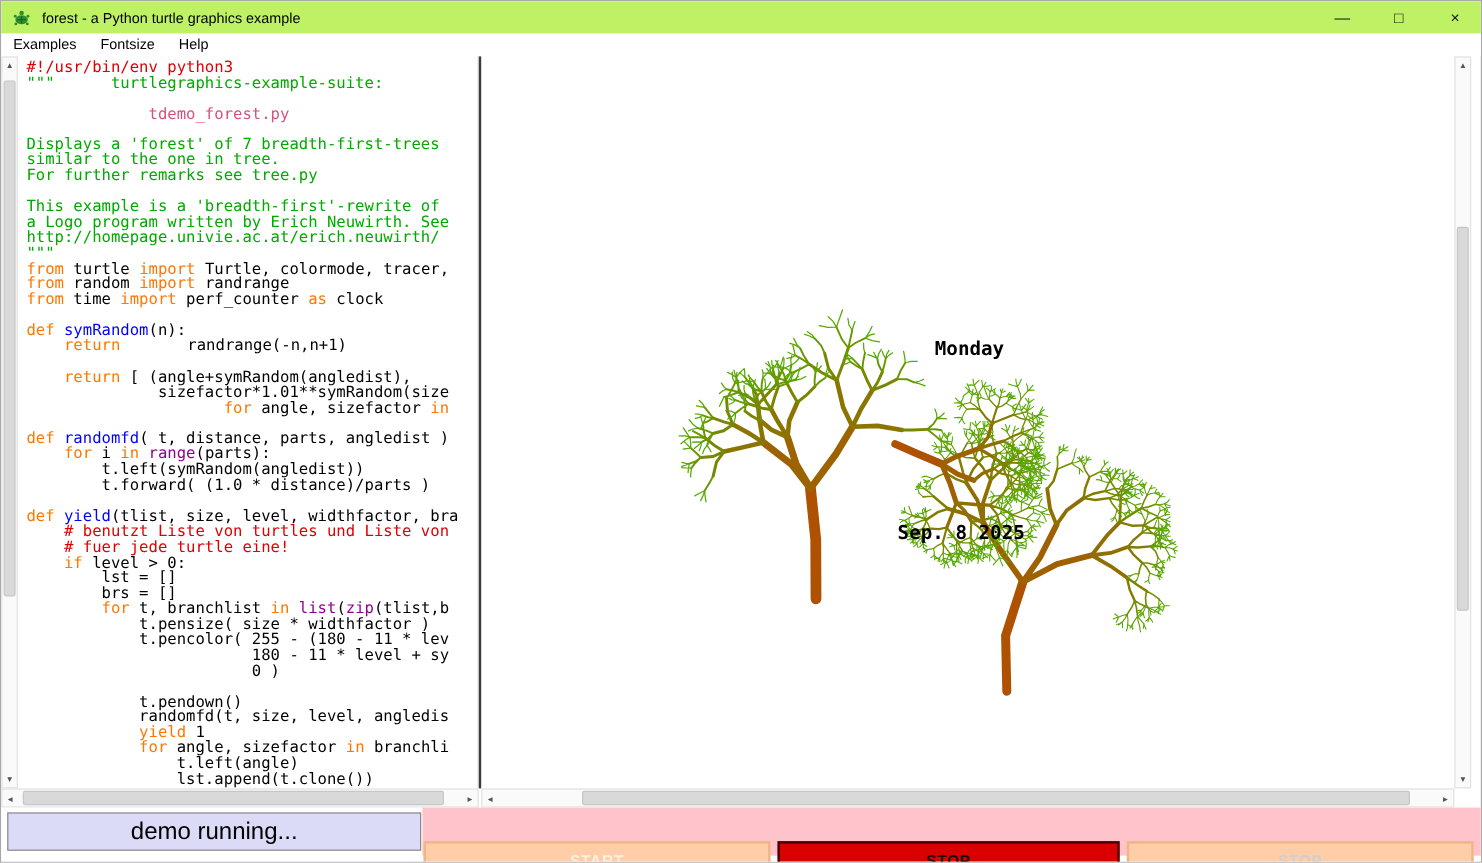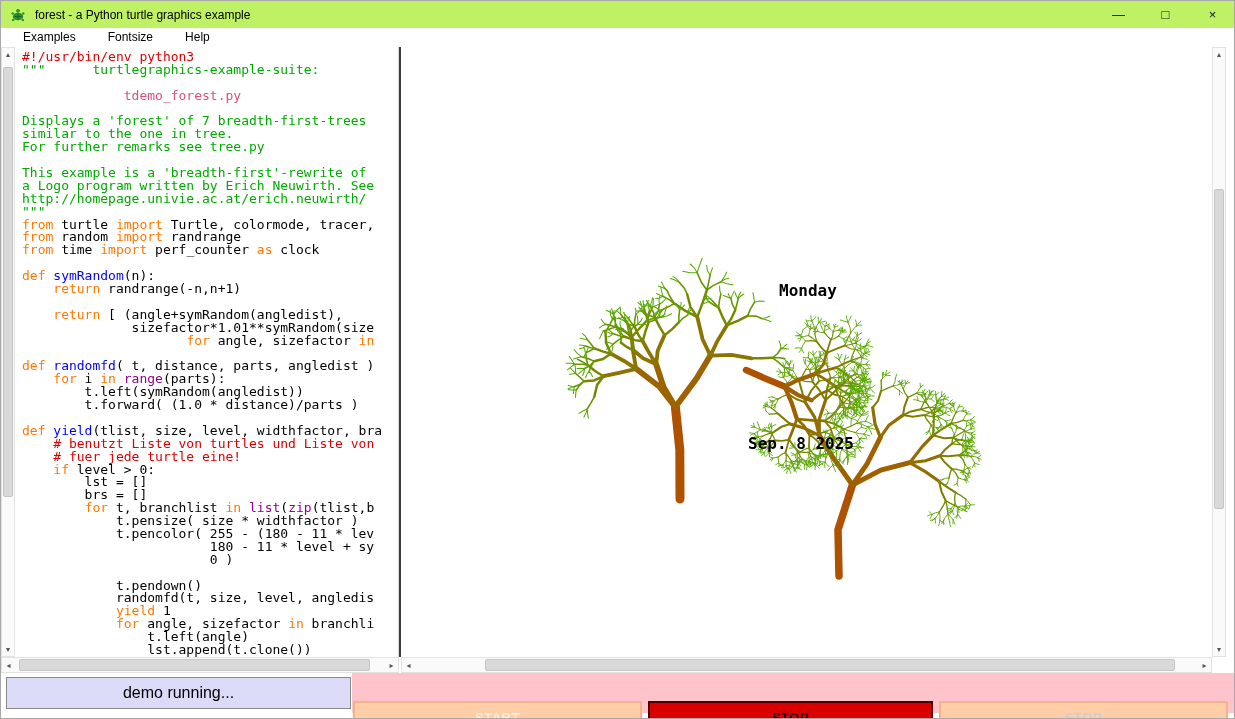--- a/index.html
+++ b/index.html
@@ -9,21 +9,21 @@
 
   
   .titlebar{position:absolute;left:0;top:0;width:1235px;height:27px;background:#bef264;display:flex;align-items:center;}
   .title-icon{margin-left:9px;width:16px;height:16px;flex:0 0 auto;}
   .title-text{margin-left:9px;font-size:12px;color:#000;}
   .win-controls{margin-left:auto;display:flex;height:100%;}
   .win-btn{width:47px;height:100%;display:flex;align-items:center;justify-content:center;font-size:13px;color:#111;cursor:default;}
 
   
   .menubar{position:absolute;left:0;top:27px;width:1235px;height:19px;background:#fff;display:flex;align-items:center;font-size:12px;color:#000;}
-  .menu-item{padding:1px 10px 2px 22px;}
+  .menu-item{padding:1px 10px 2px 10px;}
 
   
   .vscroll{position:absolute;width:14px;background:#fafafa;border:1px solid #e2e2e2;display:flex;flex-direction:column;align-items:stretch;}
   .hscroll{position:absolute;height:16px;background:#fafafa;border:1px solid #e2e2e2;display:flex;align-items:stretch;}
   .arrow{flex:0 0 13px;display:flex;align-items:center;justify-content:center;font-size:8px;color:#555;}
   .vtrough{position:relative;flex:1;}
   .htrough{position:relative;flex:1;}
   .thumb{position:absolute;background:#d9d9d9;border:1px solid #c6c6c6;border-radius:2px;}
   .code-vthumb{left:1px;right:1px;top:1%;height:74%;}
   .canvas-vthumb{left:1px;right:1px;top:22%;height:55%;}
@@ -38,21 +38,21 @@
   .code-area{position:absolute;left:14px;top:46px;width:384px;height:610px;background:#fff;overflow:hidden;padding:4px 0 0 7px;border-right:1px solid #d7d7d7;}
   .code-line{height:12.9px;line-height:12.9px;font-family:"DejaVu Sans Mono","Liberation Mono",monospace;font-size:13px;white-space:pre;color:#000;}
 
   
   .canvas-wrap{position:absolute;left:398px;top:46px;width:813px;height:610px;background:#fff;border-left:2px solid #3c3c3c;}
   #forest-svg{position:absolute;left:0;top:0;width:811px;height:610px;}
   .canvas-label{font-family:"DejaVu Sans Mono","Liberation Mono",monospace;font-size:16px;font-weight:bold;fill:#000;}
 
   
   .bottombar{position:absolute;left:0;top:672px;width:1235px;height:47px;background:#fff;}
-  .status-label{position:absolute;left:5px;top:4px;width:345px;height:32px;background:var(--status_bg,#dbdbf7);border:1px solid #8a8a8a;display:flex;align-items:center;justify-content:center;font-size:16px;color:#000;}
+  .status-label{position:absolute;left:5px;top:4px;width:345px;height:32px;background:var(--status_bg,#dbdbf7);border:1px solid #8a8a8a;display:flex;align-items:center;justify-content:center;font-size:20px;color:#000;}
   .btn-strip{position:absolute;left:351px;top:0;width:884px;height:40px;background:var(--strip_bg,#ffc3cc);}
   .demo-btn{position:absolute;top:4px;height:32px;display:flex;align-items:center;justify-content:center;font-weight:bold;font-size:13px;letter-spacing:0.5px;cursor:default;margin-top:24px;}
   #btn-start{left:1px;width:289px;background:var(--disabled_bg,#ffcda7);color:var(--start_fg,#fff0df);border:2px solid #f2b489;}
   #btn-stop{left:296px;width:285px;background:var(--stop_bg,#db0000);color:var(--stop_fg,#1c0000);border:2px solid #4d0000;}
   #btn-clear{left:587px;width:289px;background:var(--disabled_bg,#ffcda7);color:var(--clear_fg,#cfcfcf);border:2px solid #f2b489;}
 </style>
 </head>
 <body>
 
 <div class="window">
@@ -102,21 +102,21 @@
         <div class="code-line"></div>
         <div class="code-line"><span style="color: rgb(0, 170, 0);">This example is a 'breadth-first'-rewrite of</span></div>
         <div class="code-line"><span style="color: rgb(0, 170, 0);">a Logo program written by Erich Neuwirth. See</span></div>
         <div class="code-line"><span style="color: rgb(0, 170, 0);">http://homepage.univie.ac.at/erich.neuwirth/</span></div>
         <div class="code-line"><span style="color: rgb(0, 170, 0);">"""</span></div>
         <div class="code-line"><span style="color: rgb(255, 119, 0);">from</span><span style="color: rgb(0, 0, 0);"> turtle </span><span style="color: rgb(255, 119, 0);">import</span><span style="color: rgb(0, 0, 0);"> Turtle, colormode, tracer,</span></div>
         <div class="code-line"><span style="color: rgb(255, 119, 0);">from</span><span style="color: rgb(0, 0, 0);"> random </span><span style="color: rgb(255, 119, 0);">import</span><span style="color: rgb(0, 0, 0);"> randrange</span></div>
         <div class="code-line"><span style="color: rgb(255, 119, 0);">from</span><span style="color: rgb(0, 0, 0);"> time </span><span style="color: rgb(255, 119, 0);">import</span><span style="color: rgb(0, 0, 0);"> perf_counter </span><span style="color: rgb(255, 119, 0);">as</span><span style="color: rgb(0, 0, 0);"> clock</span></div>
         <div class="code-line"></div>
         <div class="code-line"><span style="color: rgb(255, 119, 0);">def</span><span style="color: rgb(0, 0, 0);"> </span><span style="color: rgb(0, 0, 255);">symRandom</span><span style="color: rgb(0, 0, 0);">(n):</span></div>
-        <div class="code-line"><span style="color: rgb(0, 0, 0);">    </span><span style="color: rgb(255, 119, 0);">return</span><span style="color: rgb(0, 0, 0);"> randrange(-n,n+1)</span></div>
+        <div class="code-line"><span style="color: rgb(0, 0, 0);">    </span><span style="color: rgb(255, 119, 0);">return</span><span style="color: rgb(0, 0, 0); margin-left: 48px;"> randrange(-n,n+1)</span></div>
         <div class="code-line"></div>
         <div class="code-line"><span style="color: rgb(0, 0, 0);">    </span><span style="color: rgb(255, 119, 0);">return</span><span style="color: rgb(0, 0, 0);"> [ (angle+symRandom(angledist),</span></div>
         <div class="code-line"><span style="color: rgb(0, 0, 0);">              sizefactor*1.01**symRandom(size</span></div>
         <div class="code-line"><span style="color: rgb(0, 0, 0);">                     </span><span style="color: rgb(255, 119, 0);">for</span><span style="color: rgb(0, 0, 0);"> angle, sizefactor </span><span style="color: rgb(255, 119, 0);">in</span></div>
         <div class="code-line"></div>
         <div class="code-line"><span style="color: rgb(255, 119, 0);">def</span><span style="color: rgb(0, 0, 0);"> </span><span style="color: rgb(0, 0, 255);">randomfd</span><span style="color: rgb(0, 0, 0);">( t, distance, parts, angledist )</span></div>
         <div class="code-line"><span style="color: rgb(0, 0, 0);">    </span><span style="color: rgb(255, 119, 0);">for</span><span style="color: rgb(0, 0, 0);"> i </span><span style="color: rgb(255, 119, 0);">in</span><span style="color: rgb(0, 0, 0);"> </span><span style="color: rgb(144, 0, 144);">range</span><span style="color: rgb(0, 0, 0);">(parts):</span></div>
         <div class="code-line"><span style="color: rgb(0, 0, 0);">        t.left(symRandom(angledist))</span></div>
         <div class="code-line"><span style="color: rgb(0, 0, 0);">        t.forward( (1.0 * distance)/parts )</span></div>
         <div class="code-line"></div>

